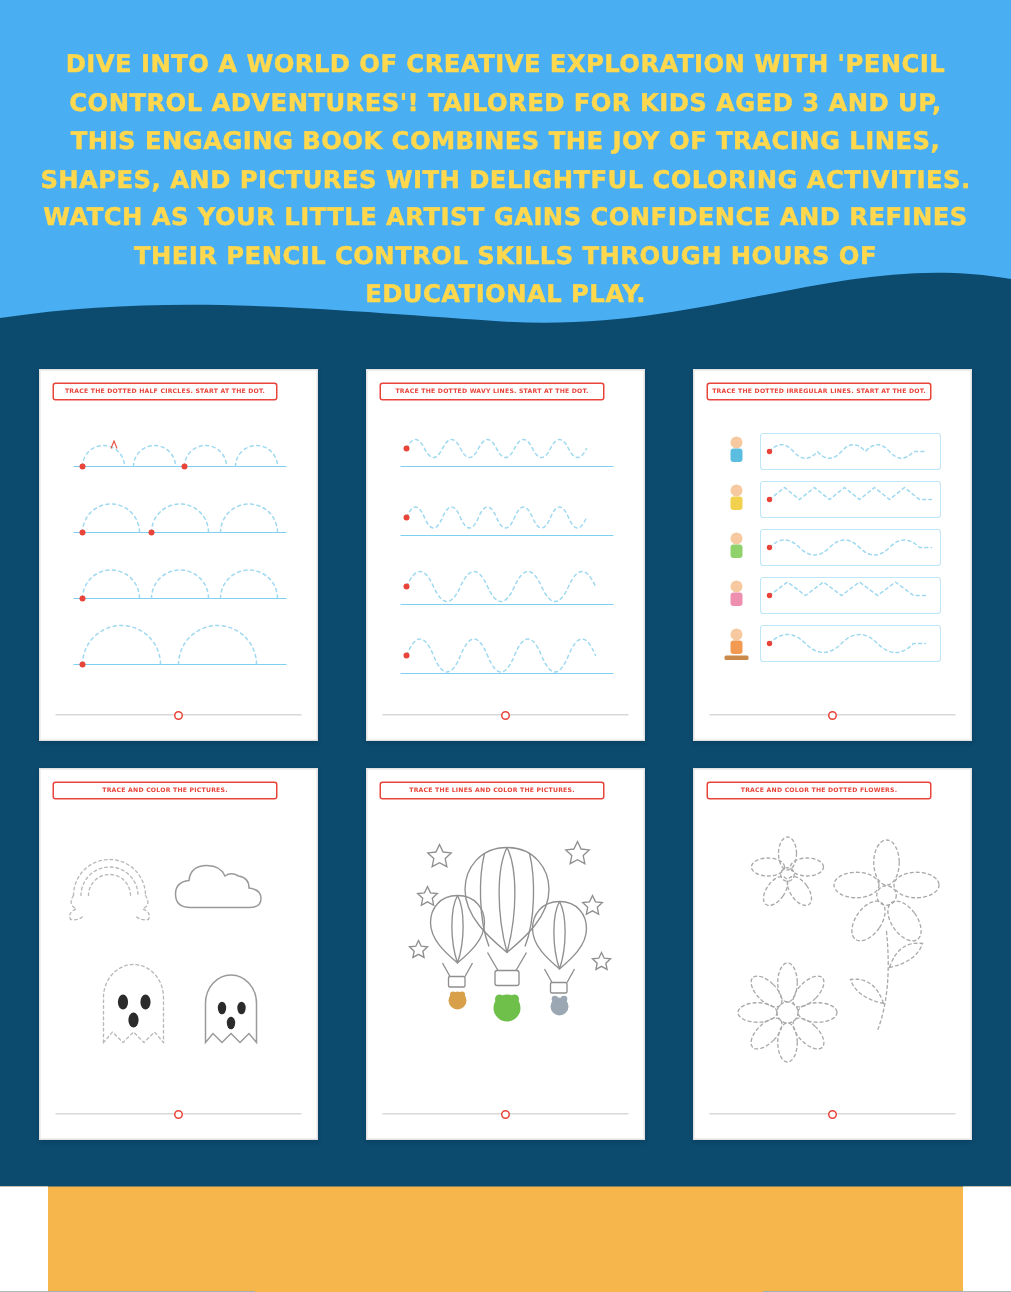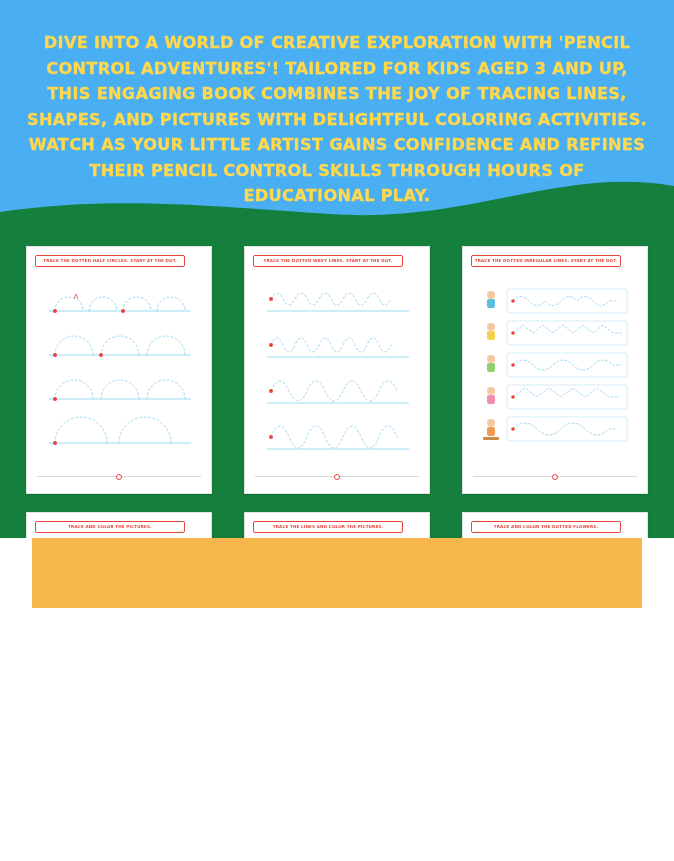--- a/index.html
+++ b/index.html
@@ -5,22 +5,22 @@
   * { box-sizing: border-box; }
   html, body {
     margin: 0; padding: 0;
     width: 674px; height: 861px;
     background: #ffffff;
     font-family: "DejaVu Sans", sans-serif;
     overflow: hidden;
   }
   .page {
     position: relative;
-    width: 674px; height: 608px;
-    background: #15803d;
+    width: 674px; height: 861px;
+    background: #0c4a6e;
     overflow: hidden;
   }
 
   
   .banner {
     position: absolute;
     top: 0; left: 0;
     width: 674px; height: 232px;
     overflow: hidden;
   }

